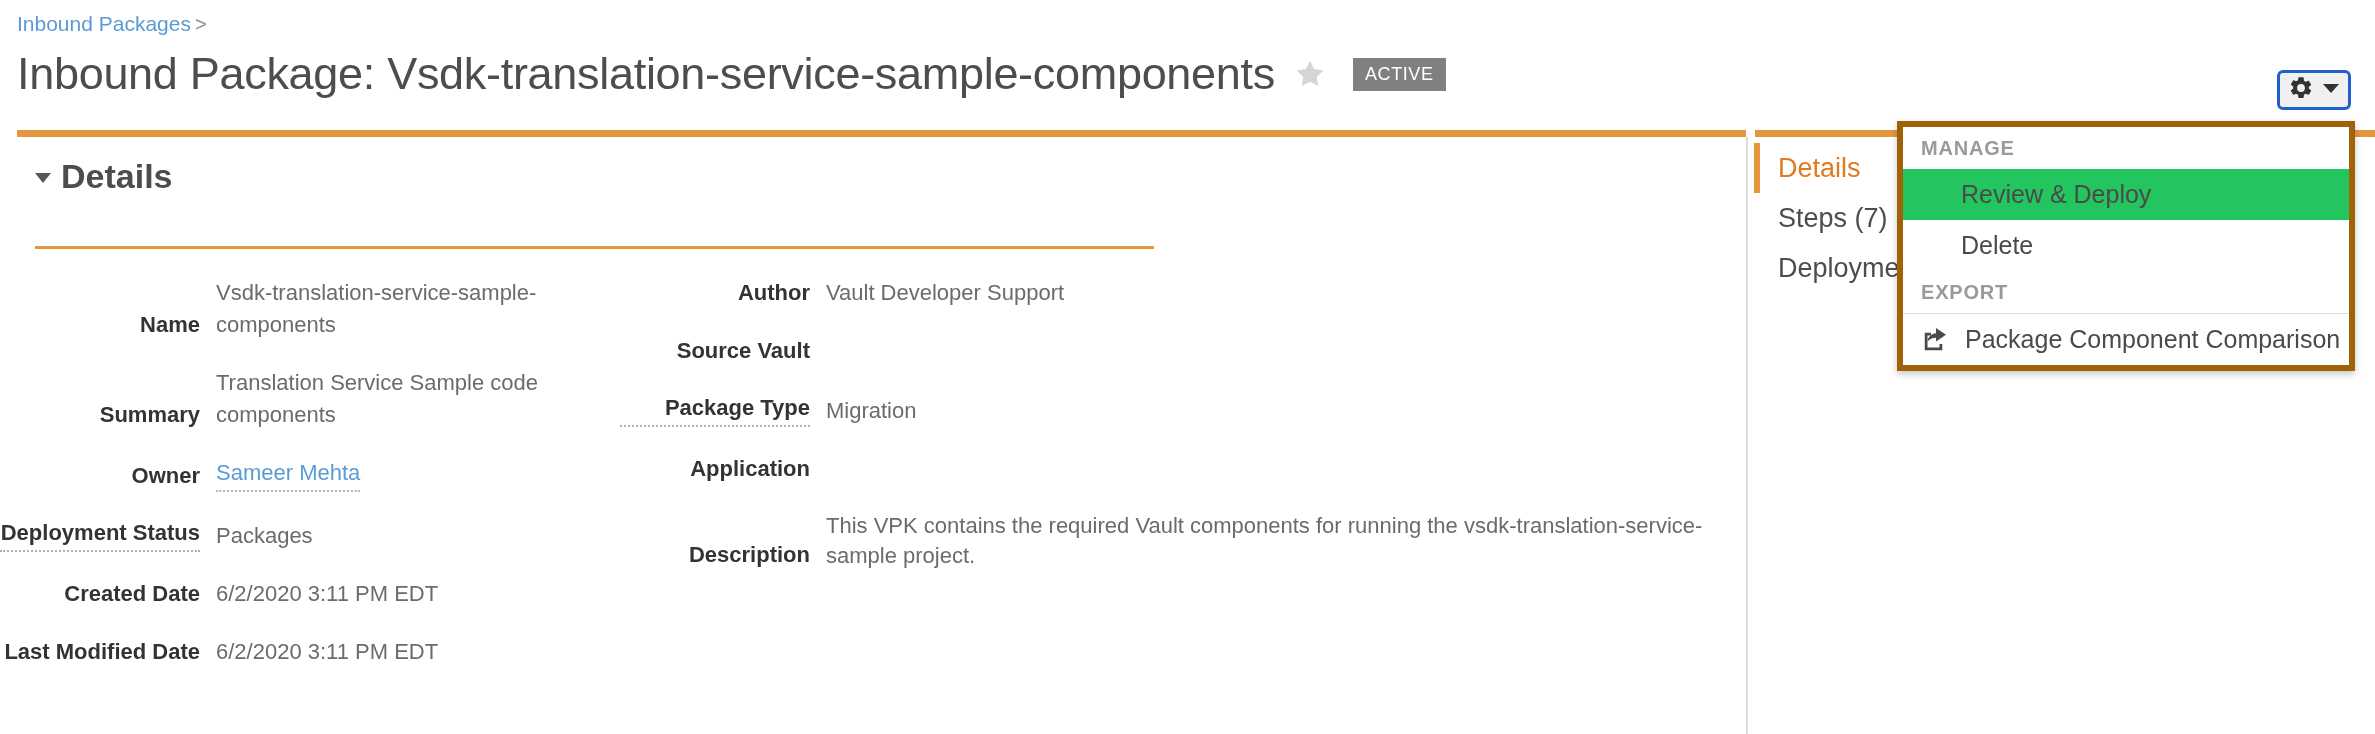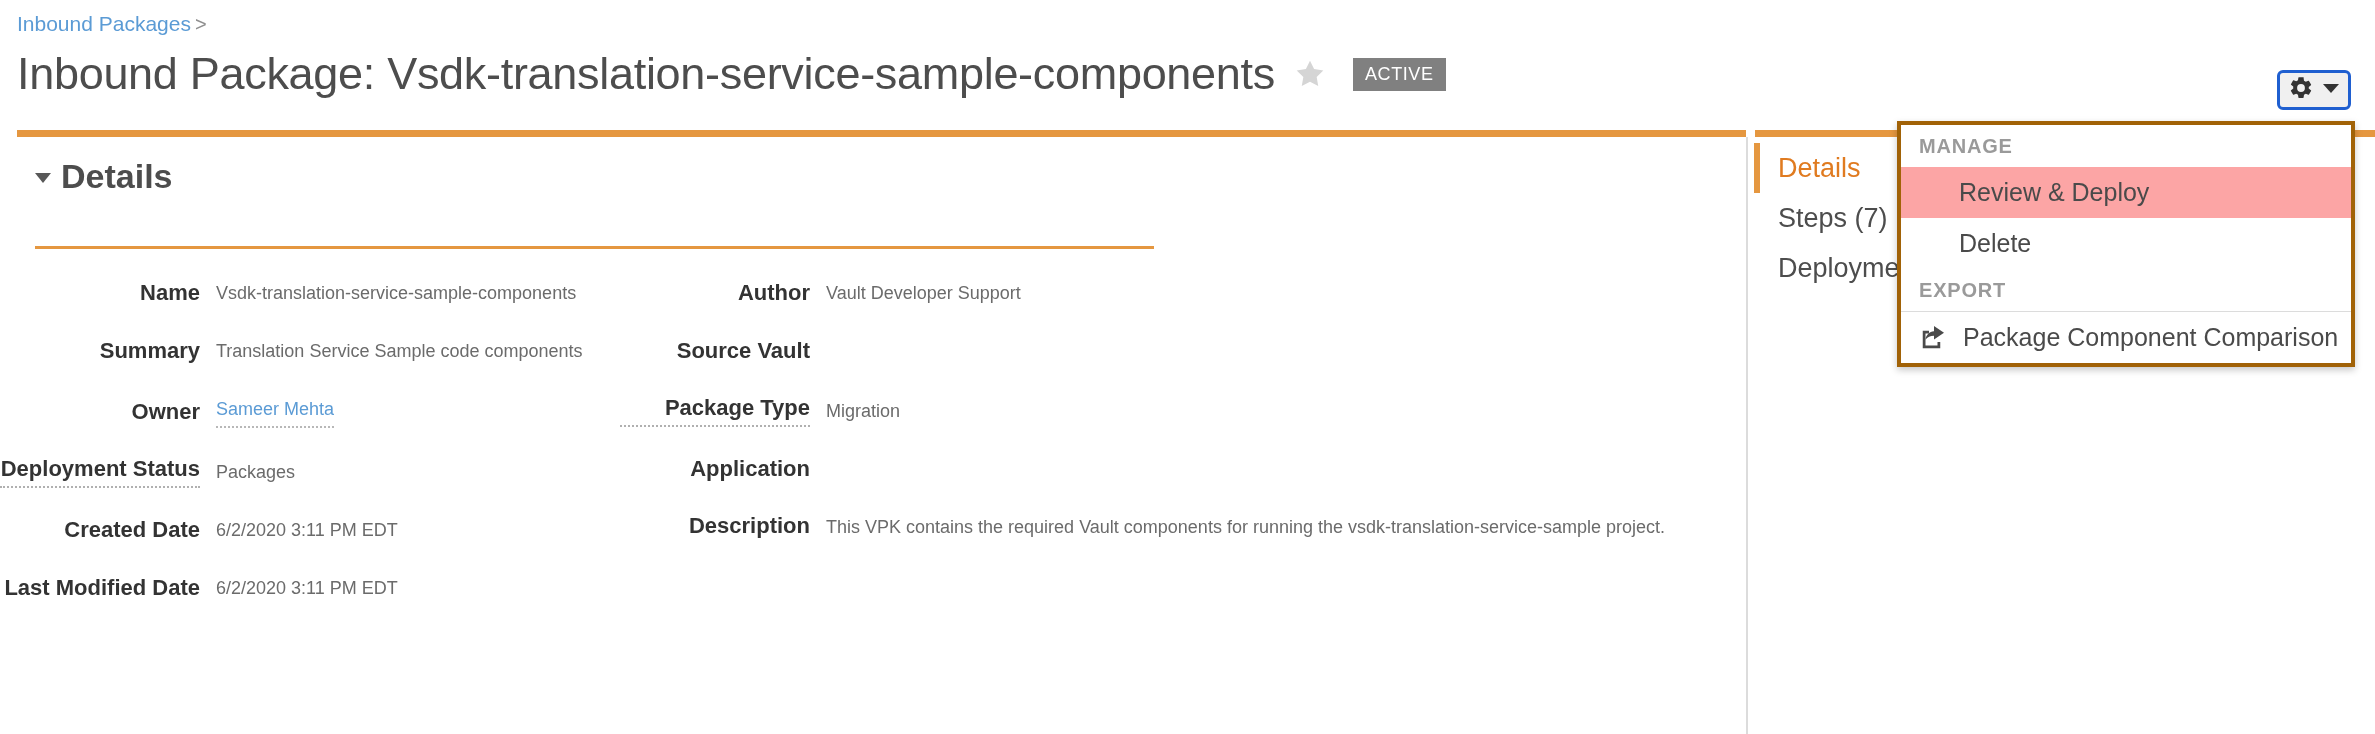--- a/index.html
+++ b/index.html
@@ -168,21 +168,21 @@
 
   .field-label.has-tip {
     border-bottom: 2px dotted #b0b0b0;
     align-self: flex-start;
     padding-bottom: 1px;
     cursor: help;
   }
 
   .field-value {
     flex: 1 1 auto;
-    font-size: 18px;
+    font-size: 22px;
     color: #6b6b6b;
     line-height: 32px;
     margin-left: 16px;
     padding-top: 1px;
   }
   .field-value.link {
     color: #5b9bd5;
     border-bottom: 2px dotted #b8b8b8;
     display: inline-block;
     flex: 0 0 auto;
@@ -225,41 +225,41 @@
     background: #e59740;
   }
 
   
   .menu {
     position: absolute;
     left: 1897px;
     top: 121px;
     width: 458px;
     background: #ffffff;
-    border: 4px solid #a16207;
+    border: 6px solid #a16207;
     box-shadow: 0 3px 7px rgba(0,0,0,0.22);
     box-sizing: border-box;
     z-index: 50;
   }
   .menu-group-label {
     font-size: 20px;
     font-weight: bold;
     letter-spacing: 0.8px;
     color: #9a9a9a;
     padding: 10px 0 9px 18px;
   }
   .menu-item {
     font-size: 25px;
     color: #4a4a4a;
     line-height: 32px;
     padding: 9px 0 10px 58px;
     white-space: nowrap;
     cursor: pointer;
   }
-  .menu-item.highlight { background: #fca5a5; }
+  .menu-item.highlight { background: #22c55e; }
   .menu-item.with-icon {
     display: flex;
     align-items: center;
     padding-left: 18px;
     border-top: 1px solid #dcdcdc;
   }
   .menu-item .mi-icon {
     flex: 0 0 auto;
     width: 34px;
     display: inline-flex;

